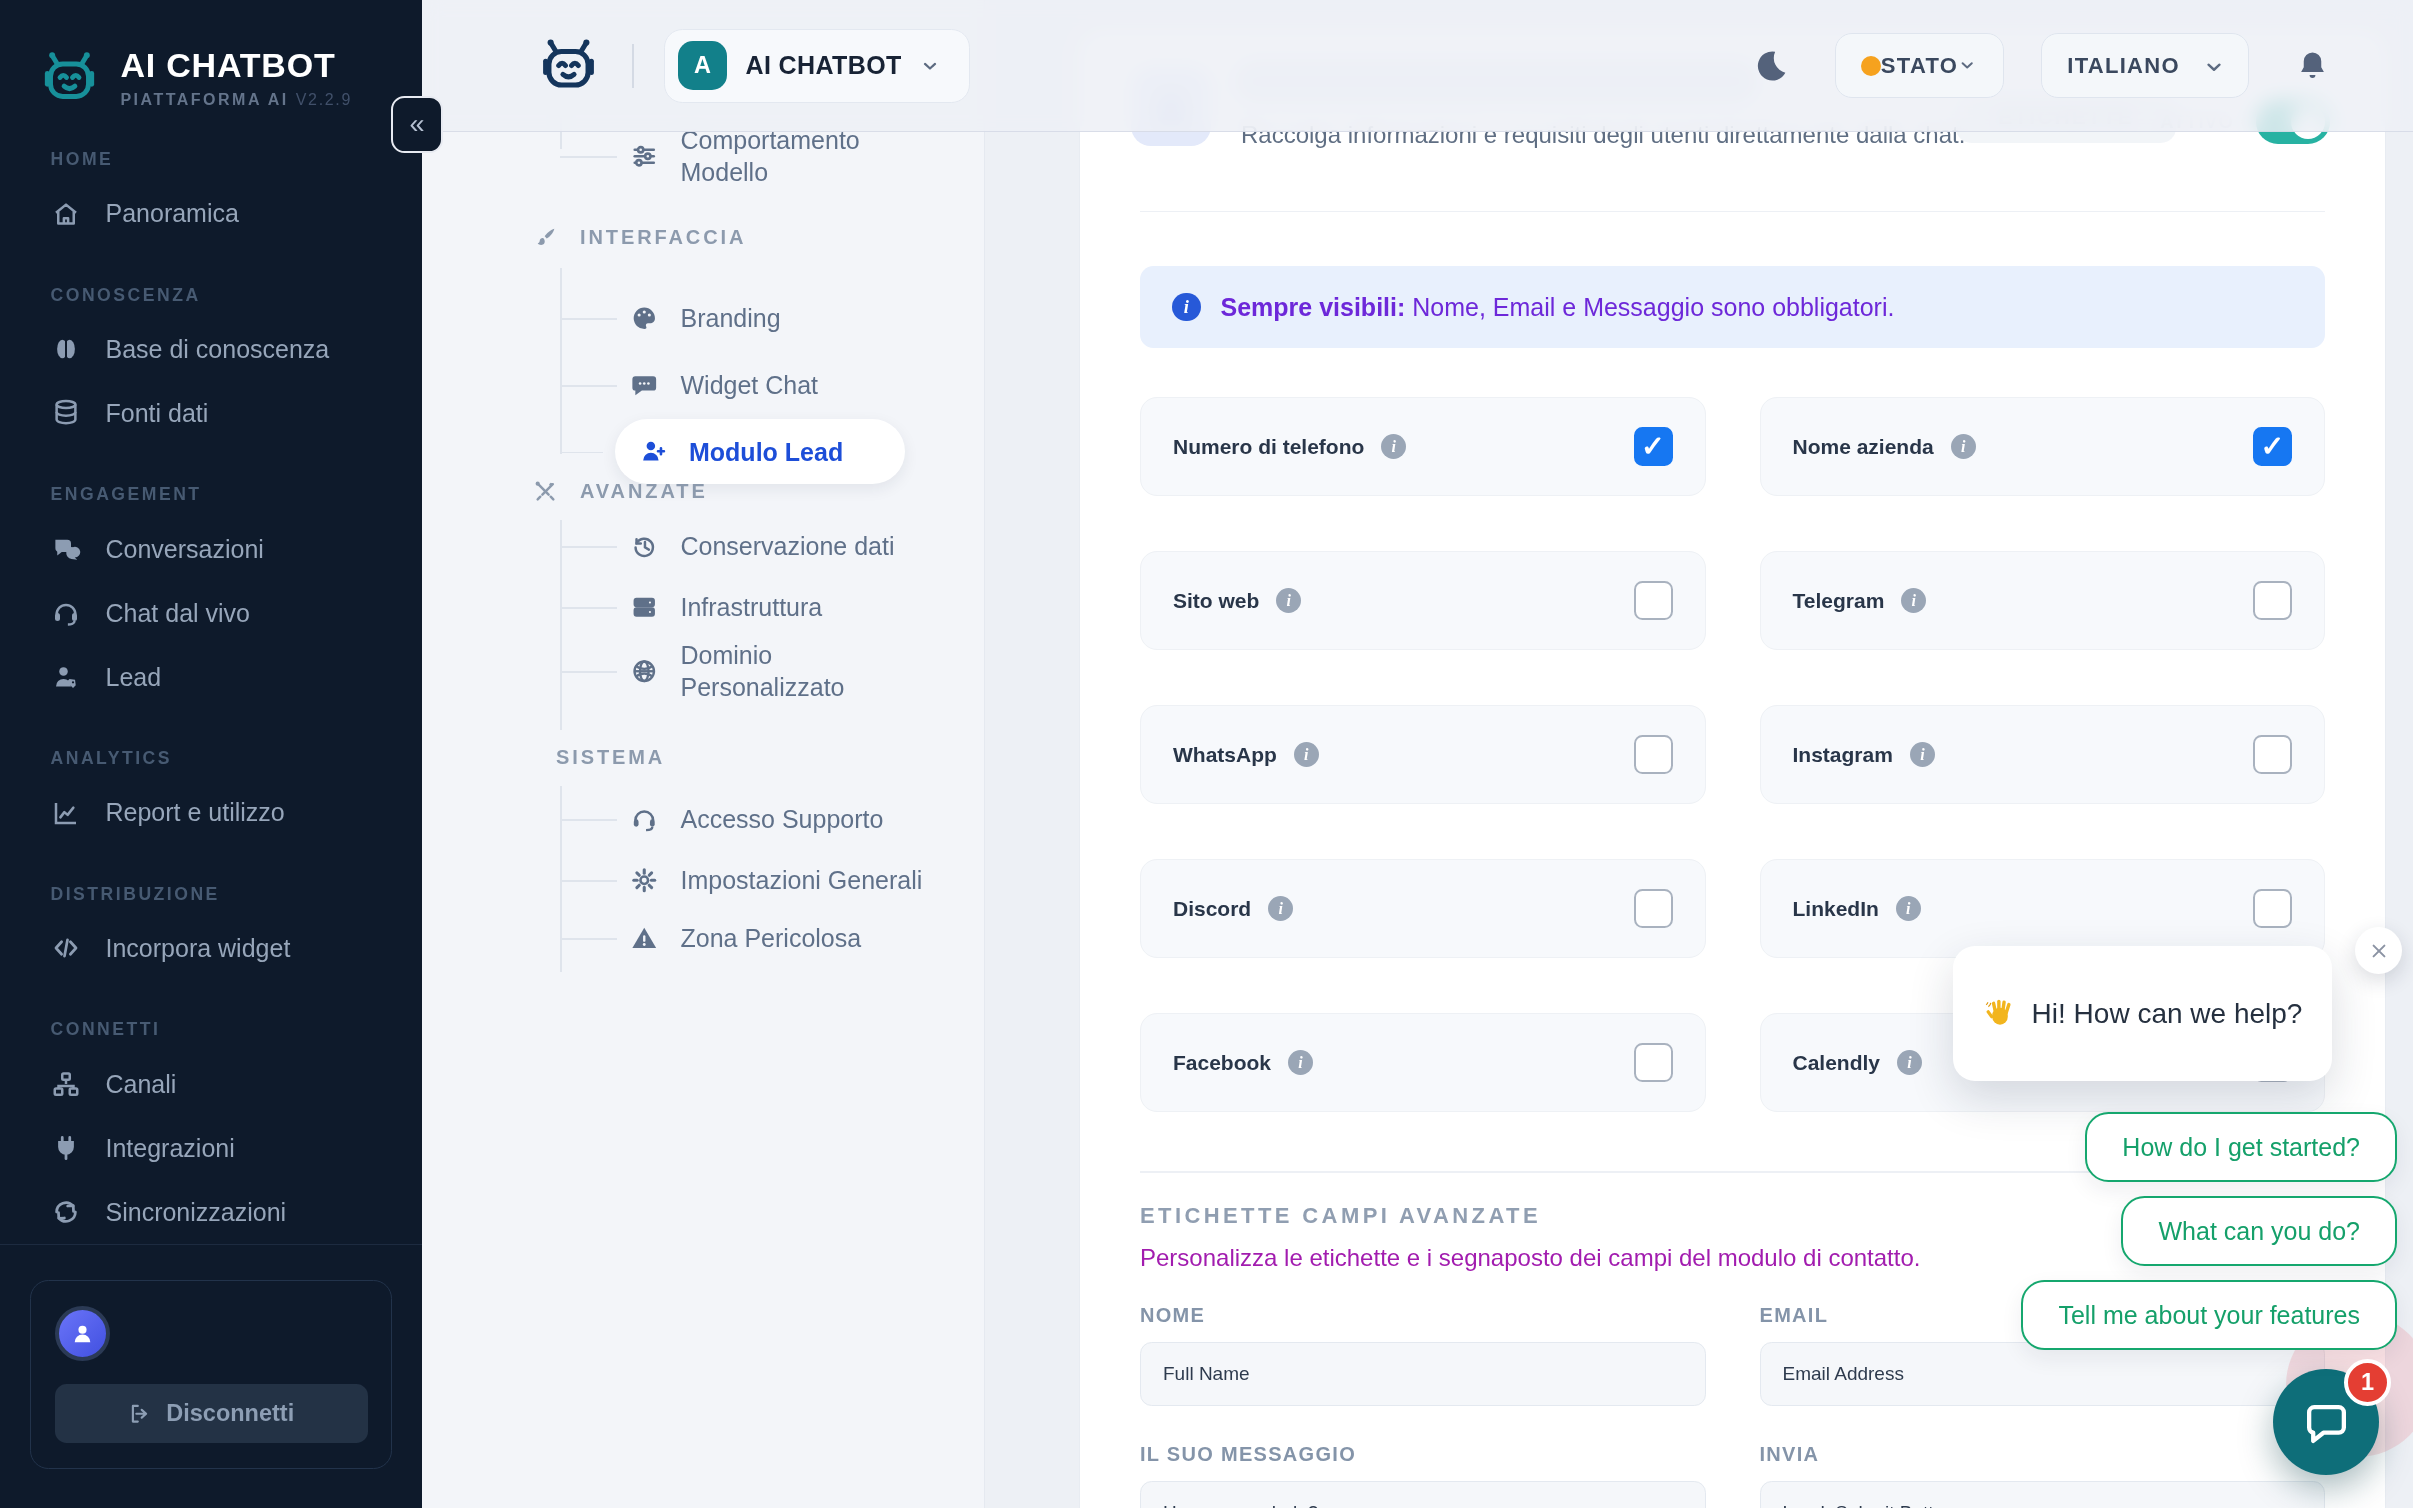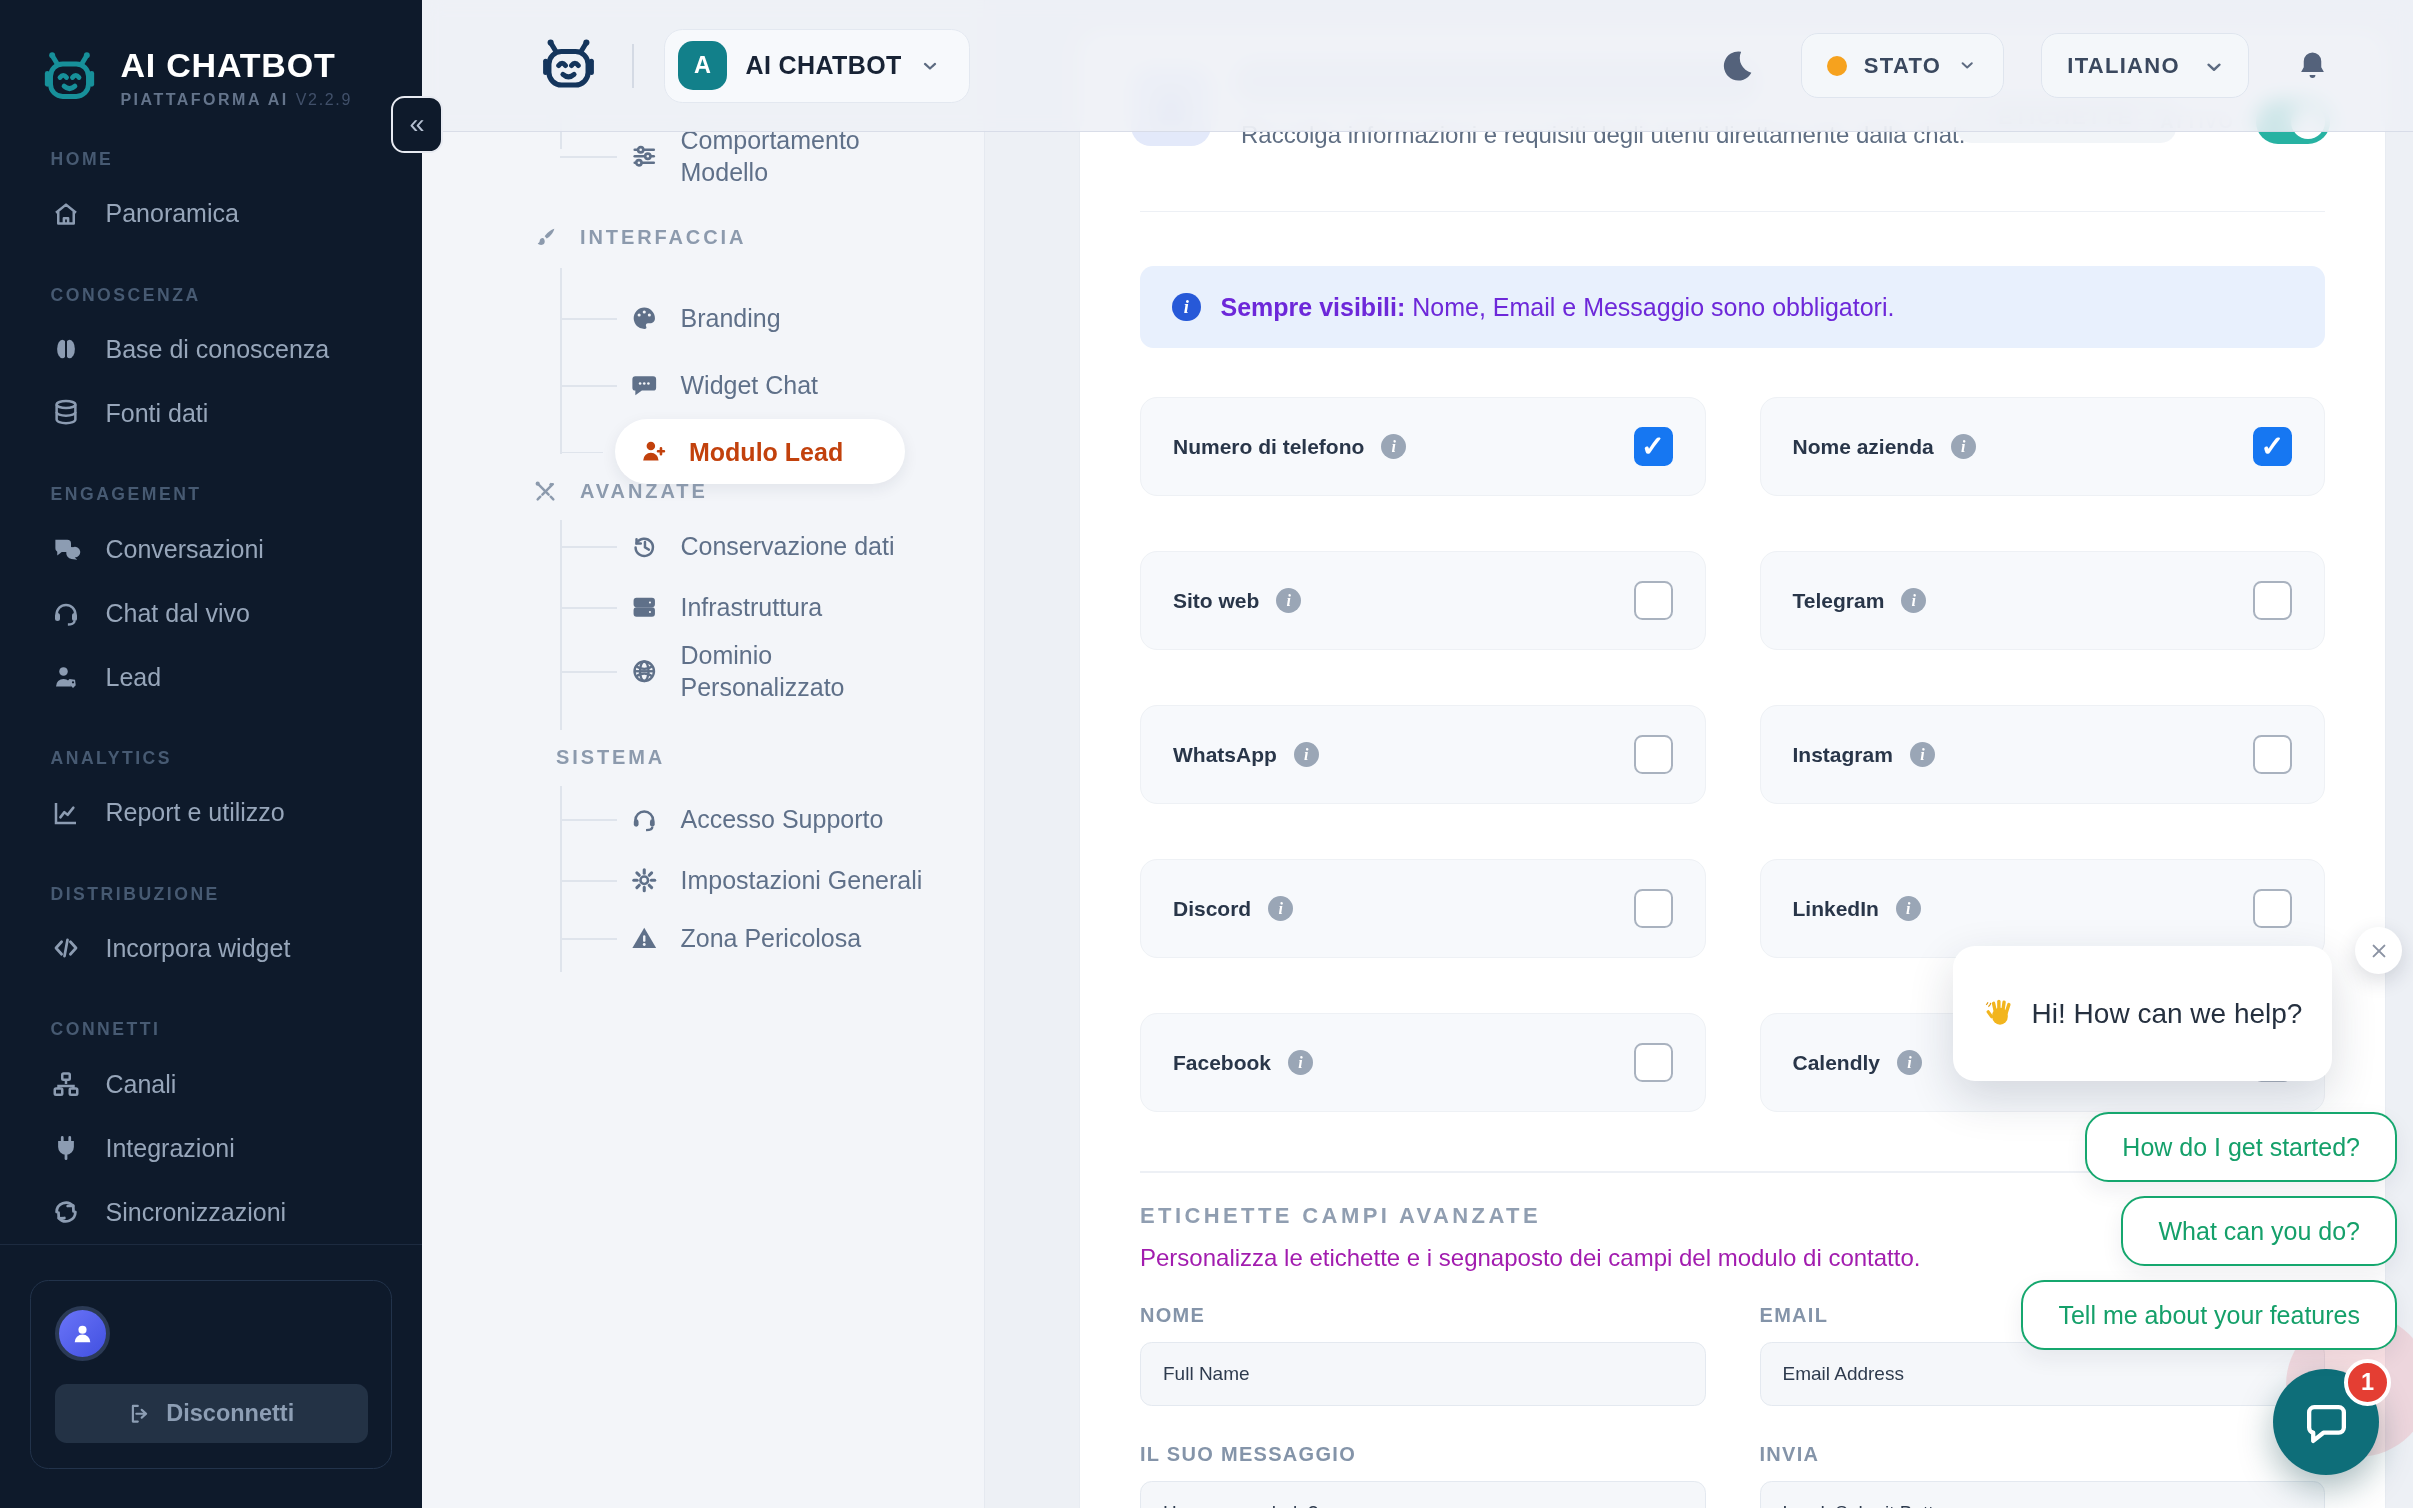--- a/index.html
+++ b/index.html
@@ -69,21 +69,21 @@
   .s-item::before {
     content:""; position:absolute; left:-70px; top:50%; width:57px; height:1.7px; background:#dfe4ec;
   }
   .s-item .si-icon { width:28.5px; height:28.5px; color:#5f7089; flex:none; }
   .s-item .si-label { font-size:25px; font-weight:500; color:#5f7089; line-height:32px; }
   .s-item.active {
     left:193px; width:290px; padding:0 0 0 23.5px; height:65px; background:#ffffff;
     border-radius:837px; box-shadow:0 5px 15px rgba(25,40,70,.08);
   }
   .s-item.active::before { left:-54px; width:42px; }
-  .s-item.active .si-icon, .s-item.active .si-label { color:#c2410c; font-weight:bold; }
+  .s-item.active .si-icon, .s-item.active .si-label { color:#1d4ed8; font-weight:bold; }
 
   
   .topbar {
     position:absolute; left:422px; right:0; top:0; height:132px; z-index:40;
     background:rgba(237,240,246,0.84);
     -webkit-backdrop-filter:blur(10px); backdrop-filter:blur(10px);
     border-bottom:0.8px solid rgba(201,209,223,0.6);
     display:flex; align-items:center; padding:0 75px 0 113px;
   }
   .tb-robot { width:67px; height:67px; color:#14355c; }
@@ -95,21 +95,21 @@
   .bot-avatar {
     width:49px; height:49px; border-radius:15px; background:#12808a; color:#fff;
     font-size:23.5px; font-weight:bold; display:flex; align-items:center; justify-content:center;
   }
   .bot-pill .bot-name { font-size:25px; font-weight:bold; color:#182335; letter-spacing:0.4px; }
   .chev { width:20px; height:20px; color:#5d6b81; }
   .tb-right { margin-left:auto; display:flex; align-items:center; gap:37px; }
   .icon-btn { background:none; border:none; cursor:pointer; color:#54627b; padding:8.4px; }
   .icon-btn svg { width:35px; height:35px; }
   .tb-pill {
-    display:flex; align-items:center; gap:17px; height:65px; padding:0 25px;
+    display:flex; align-items:center; height:65px; padding:0 25px;
     background:rgba(247,249,252,.7); border:1.7px solid #dfe5ee; border-radius:17px; cursor:pointer;
   }
   .tb-pill .pill-label { font-size:22px; font-weight:bold; letter-spacing:1.3px; color:#3a485e; }
   .status-dot { width:20px; height:20px; border-radius:50%; background:#f6a21e; }
   .lang-pill { width:208px; justify-content:space-between; }
 
   
   .main-card {
     position:absolute; left:1079px; top:30px; width:1307px; height:1617px;
     background:#ffffff; border:0.8px solid #e8ecf2; border-radius:23.5px; z-index:10;

